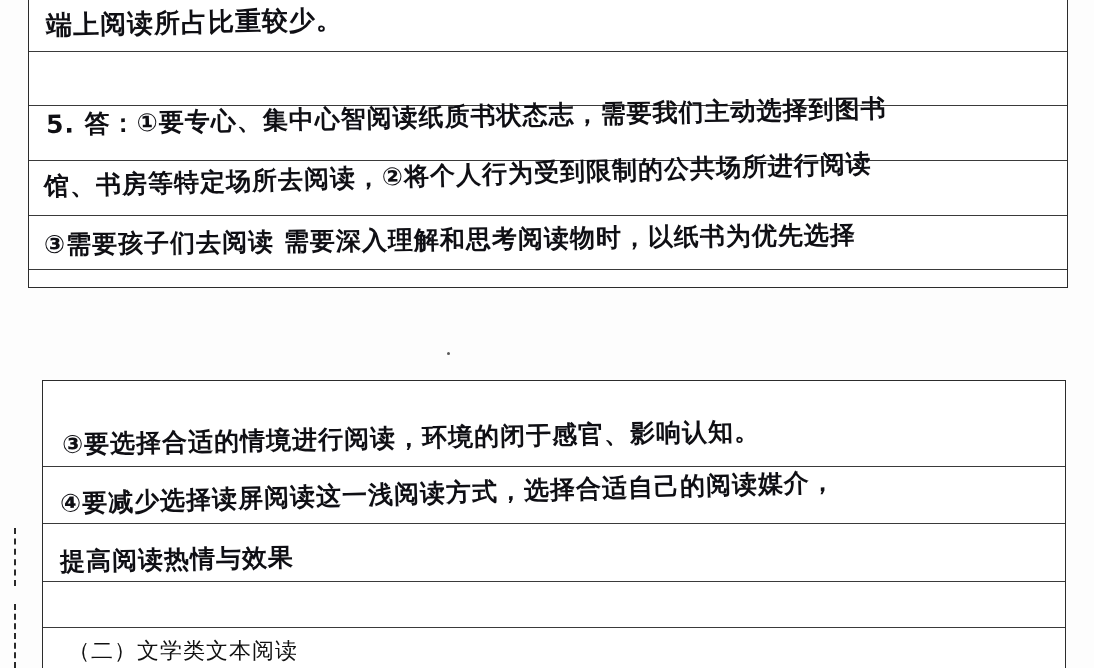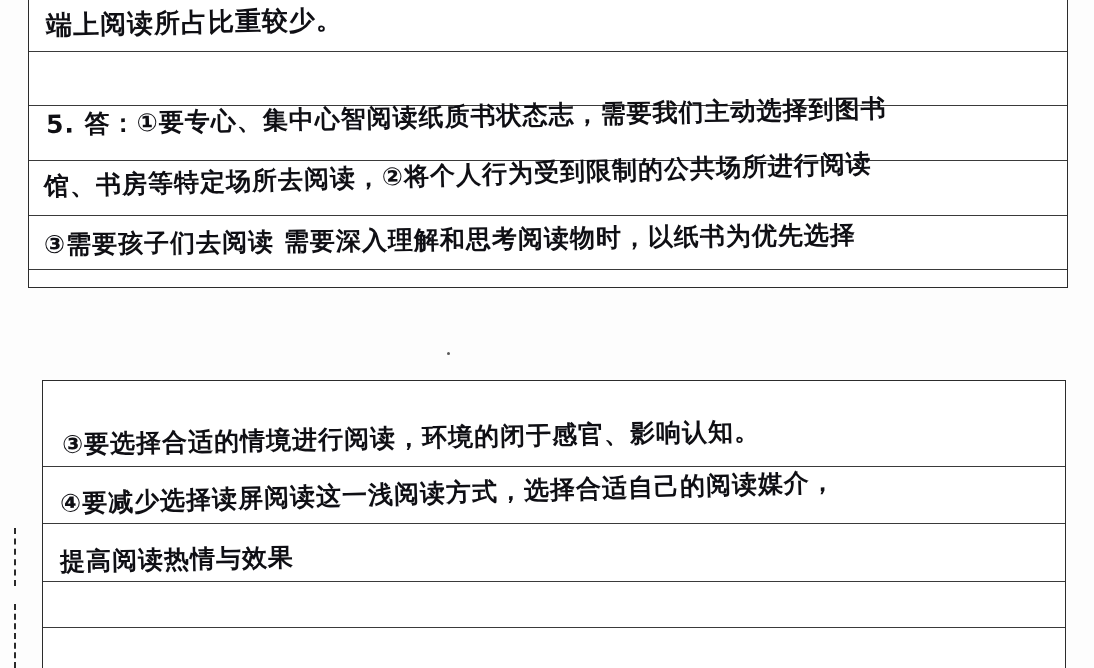--- a/index.html
+++ b/index.html
@@ -117,17 +117,18 @@
     <div class="rule" style="top: 200px;"></div>
     <div class="rule" style="top: 246px;"></div>
   </div>
 
   <div class="hw slant" style="left: 62px; top: 428px; font-size: 25px;">③要选择合适的情境进行阅读，环境的闭于感官、影响认知。</div>
 
   <div class="hw slant2" style="left: 60px; top: 487px; font-size: 25px;">④要减少选择读屏阅读这一浅阅读方式，选择合适自己的阅读媒介，</div>
 
   <div class="hw slant" style="left: 60px; top: 545px; font-size: 25px;">提高阅读热情与效果</div>
 
+  <div class="printed" style="left: 68px; top: 636px; font-size: 22px;">（二）文学类文本阅读</div>
 
   <div class="dash-mark" style="top: 528px; height: 58px;"></div>
   <div class="dash-mark" style="top: 604px; height: 64px;"></div>
 
 </div>
 
 </body></html>

